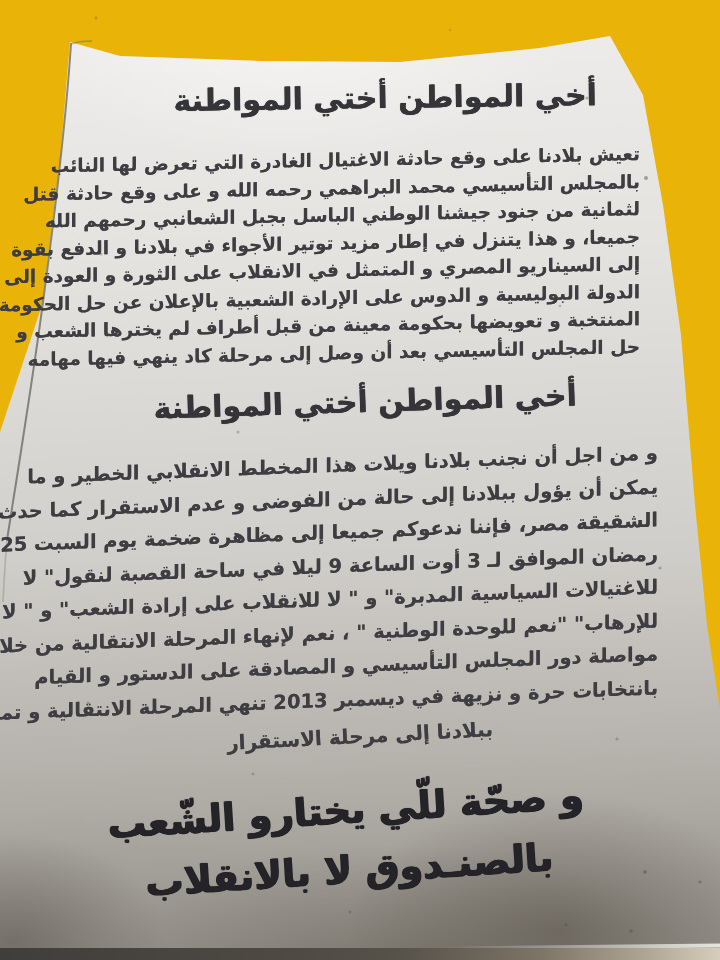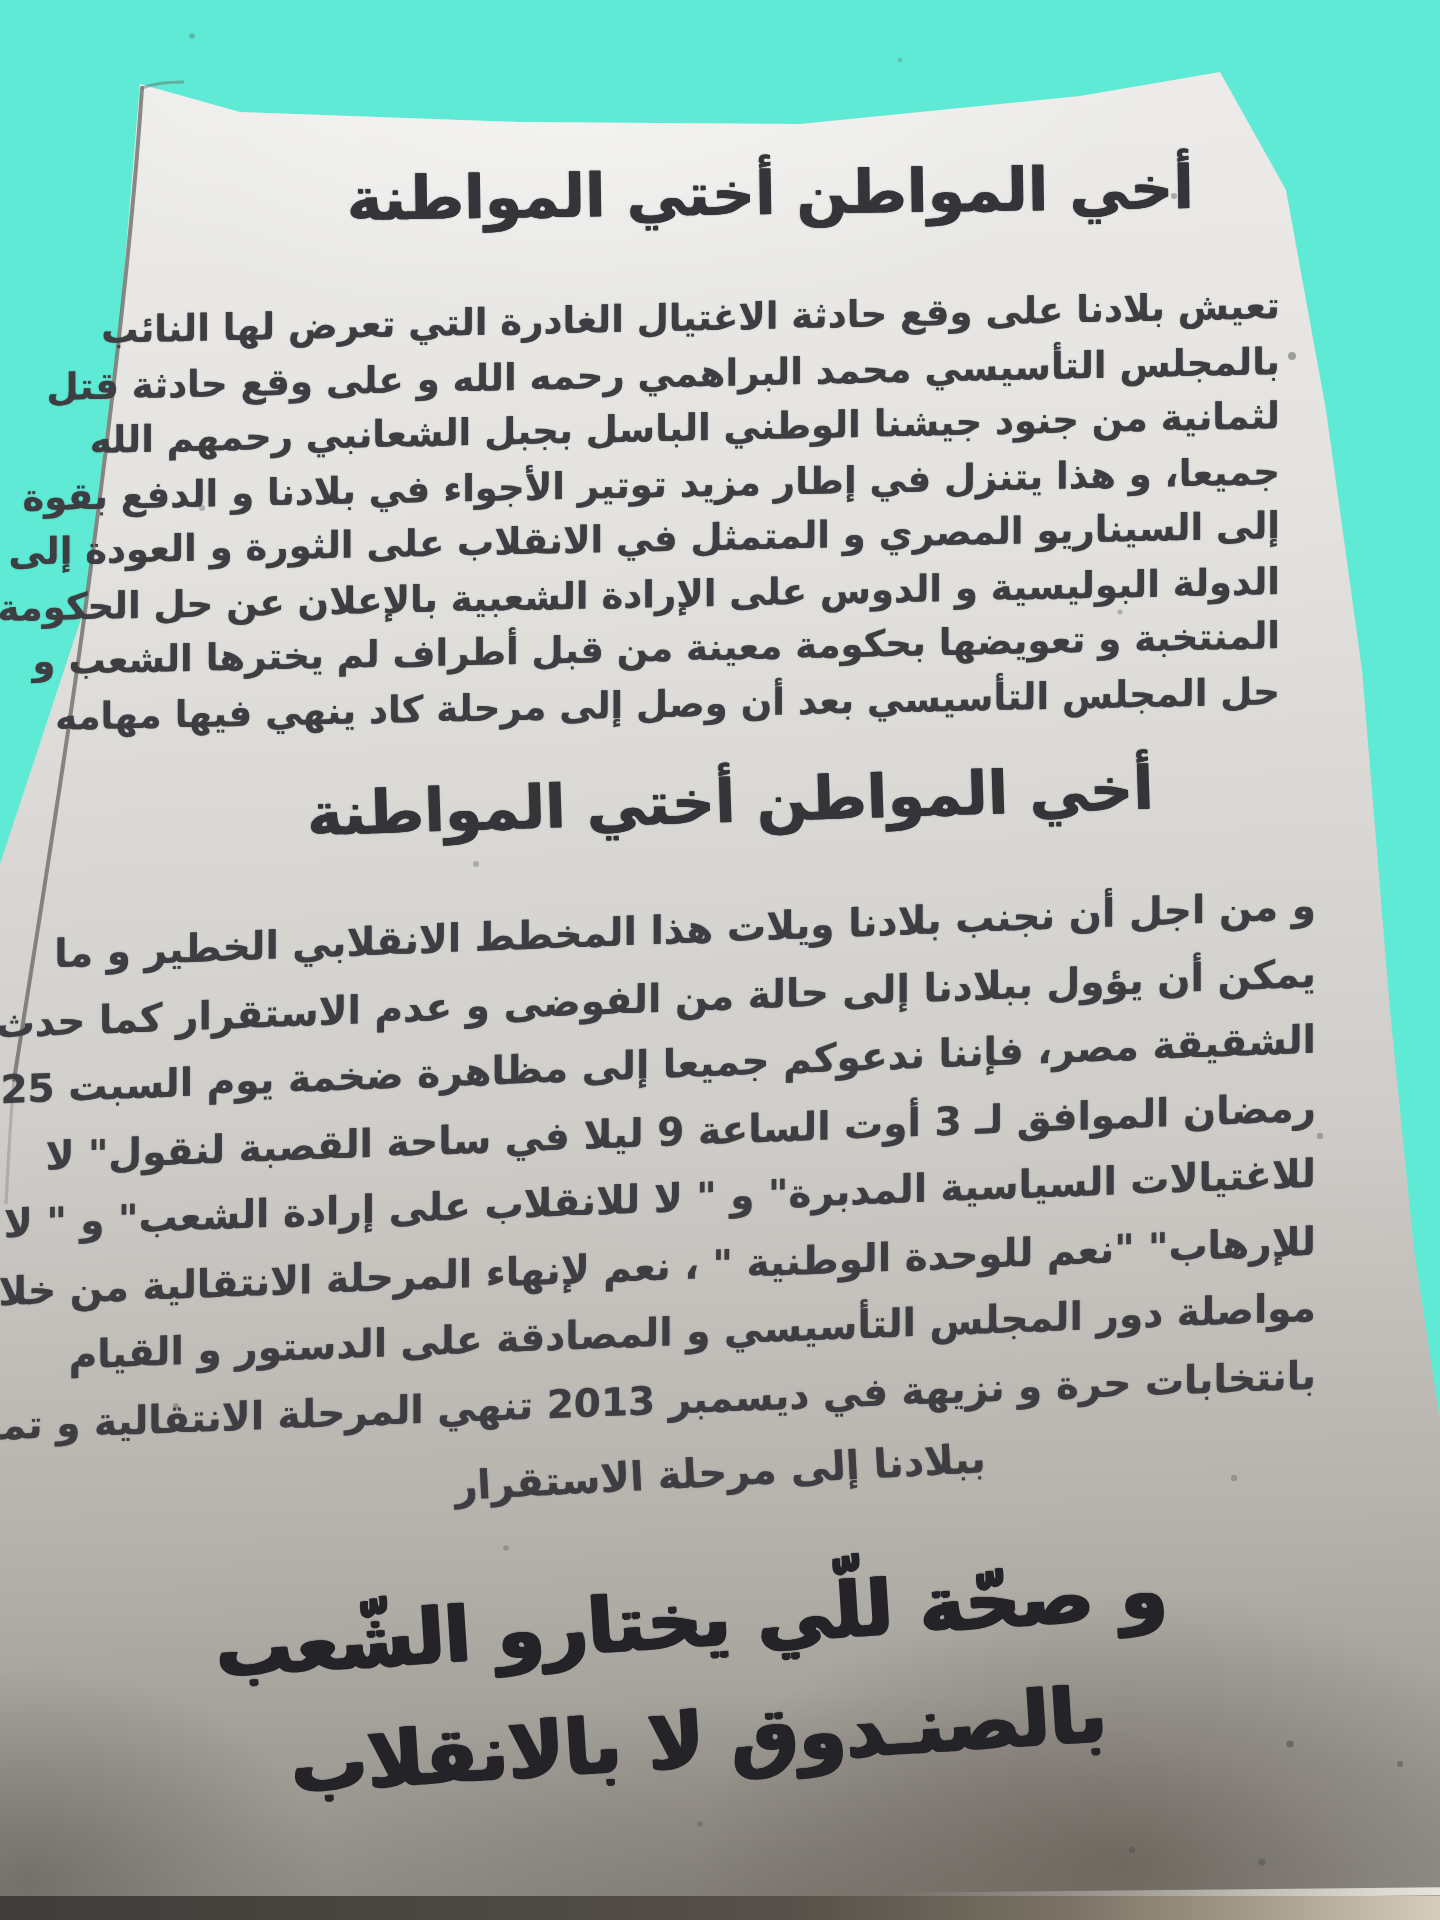--- a/index.html
+++ b/index.html
@@ -4,21 +4,21 @@
 <style>
   html,body{margin:0;padding:0;}
   body{
     width:720px;height:960px;overflow:hidden;
     font-family:"DejaVu Sans", sans-serif;
     background:#e7e2d2;
   }
   .scene{
     position:relative;width:720px;height:960px;overflow:hidden;
     background:linear-gradient(105deg,#f1edе0 0%,#efecdf 10%,#e8e3d3 40%,#dad3c1 70%,#d2cbb8 100%);
-    background-color:#5eead4;
+    background-color:#eab308;
   }
   
   .paper{
     position:absolute;inset:0;
     clip-path:polygon(70px 42px,120px 56px,260px 61px,400px 62px,540px 48px,610px 36px,
                       643px 95px,663px 205px,681px 335px,695px 505px,707px 625px,720px 710px,
                       720px 960px,0px 960px,0px 432px,42px 305px,60px 160px);
     background:linear-gradient(178deg,#eeedeb 2%,#e3e2df 28%,#d4d2ce 52%,#c3c0bb 78%,#aeaba5 97%);
   }
   

